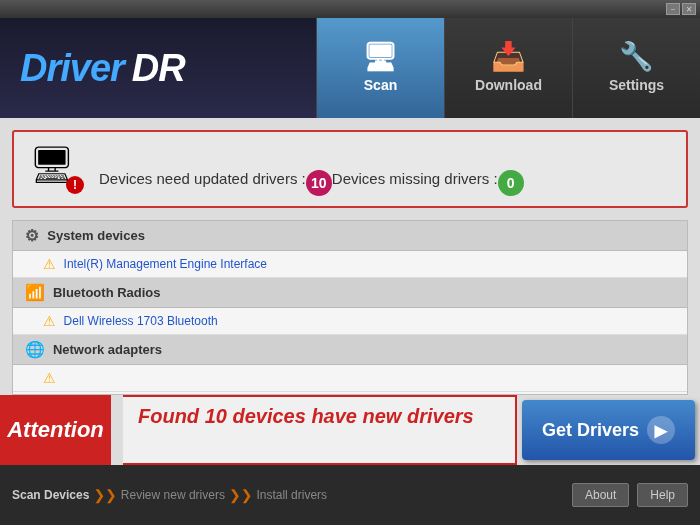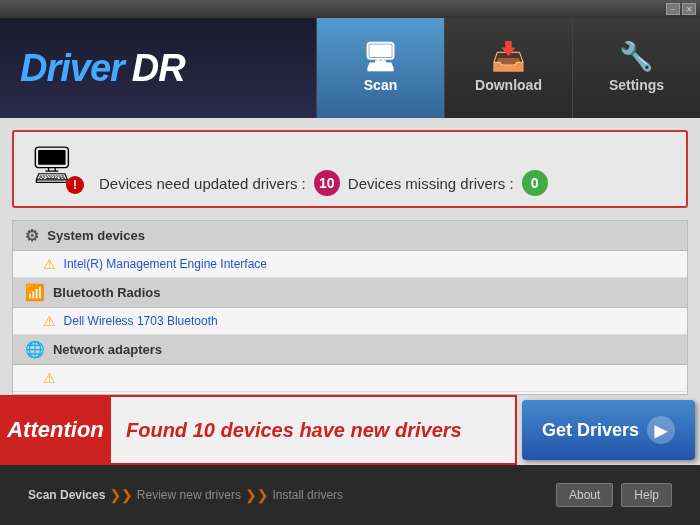--- a/index.html
+++ b/index.html
@@ -132,22 +132,20 @@
       border-radius: 50%;
       display: flex; align-items: center; justify-content: center;
       color: #fff;
       font-size: 12px;
       font-weight: bold;
     }
     .status-text {
       font-size: 15px;
       color: #333;
       display: flex;
-      align-items: center;
-      gap: 8px;
       flex-wrap: wrap;
       margin-top: 28px;
     }
     .count-badge {
       display: inline-flex;
       align-items: center;
       justify-content: center;
       width: 26px; height: 26px;
       border-radius: 50%;
       font-weight: bold;
@@ -227,22 +225,23 @@
       font-size: 22px;
       font-style: italic;
       font-weight: bold;
     }
     .found-section {
       background: #f0f0f0;
       border: 2px solid #cc2222;
       border-left: none;
       flex: 1;
       display: flex;
-      align-items: center;
+      align-items: flex-start;
       padding: 8px 15px;
+      margin-left: 12px;
     }
     .found-text {
       color: #cc2222;
       font-size: 20px;
       font-weight: bold;
       font-style: italic;
     }
     .get-drivers-btn {
       background: linear-gradient(to bottom, #4488cc, #2255aa);
       color: #fff;
@@ -271,21 +270,21 @@
 
     
     .footer {
       position: absolute;
       bottom: 0; left: 0; right: 0;
       height: 60px;
       background: #2a2a2a;
       display: flex;
       align-items: center;
       justify-content: space-between;
-      padding: 0 28px;
+      padding: 0 12px;
     }
     .footer-nav {
       display: flex;
       align-items: center;
       gap: 4px;
       font-size: 12px;
     }
     .footer-nav-item {
       color: #888;
       cursor: pointer;

